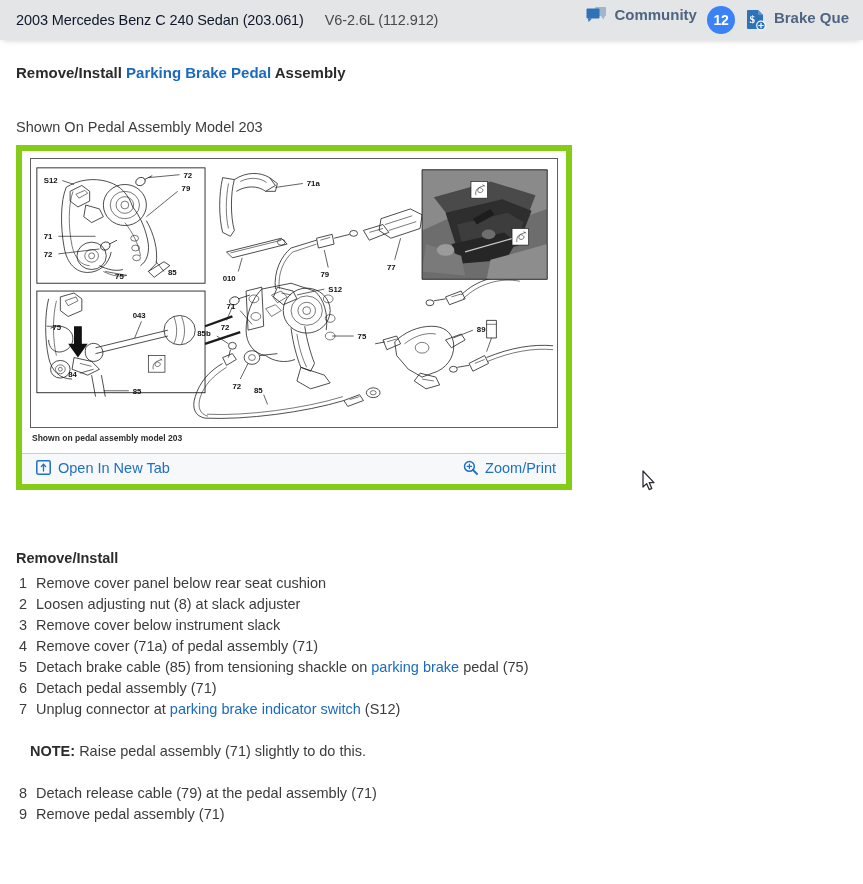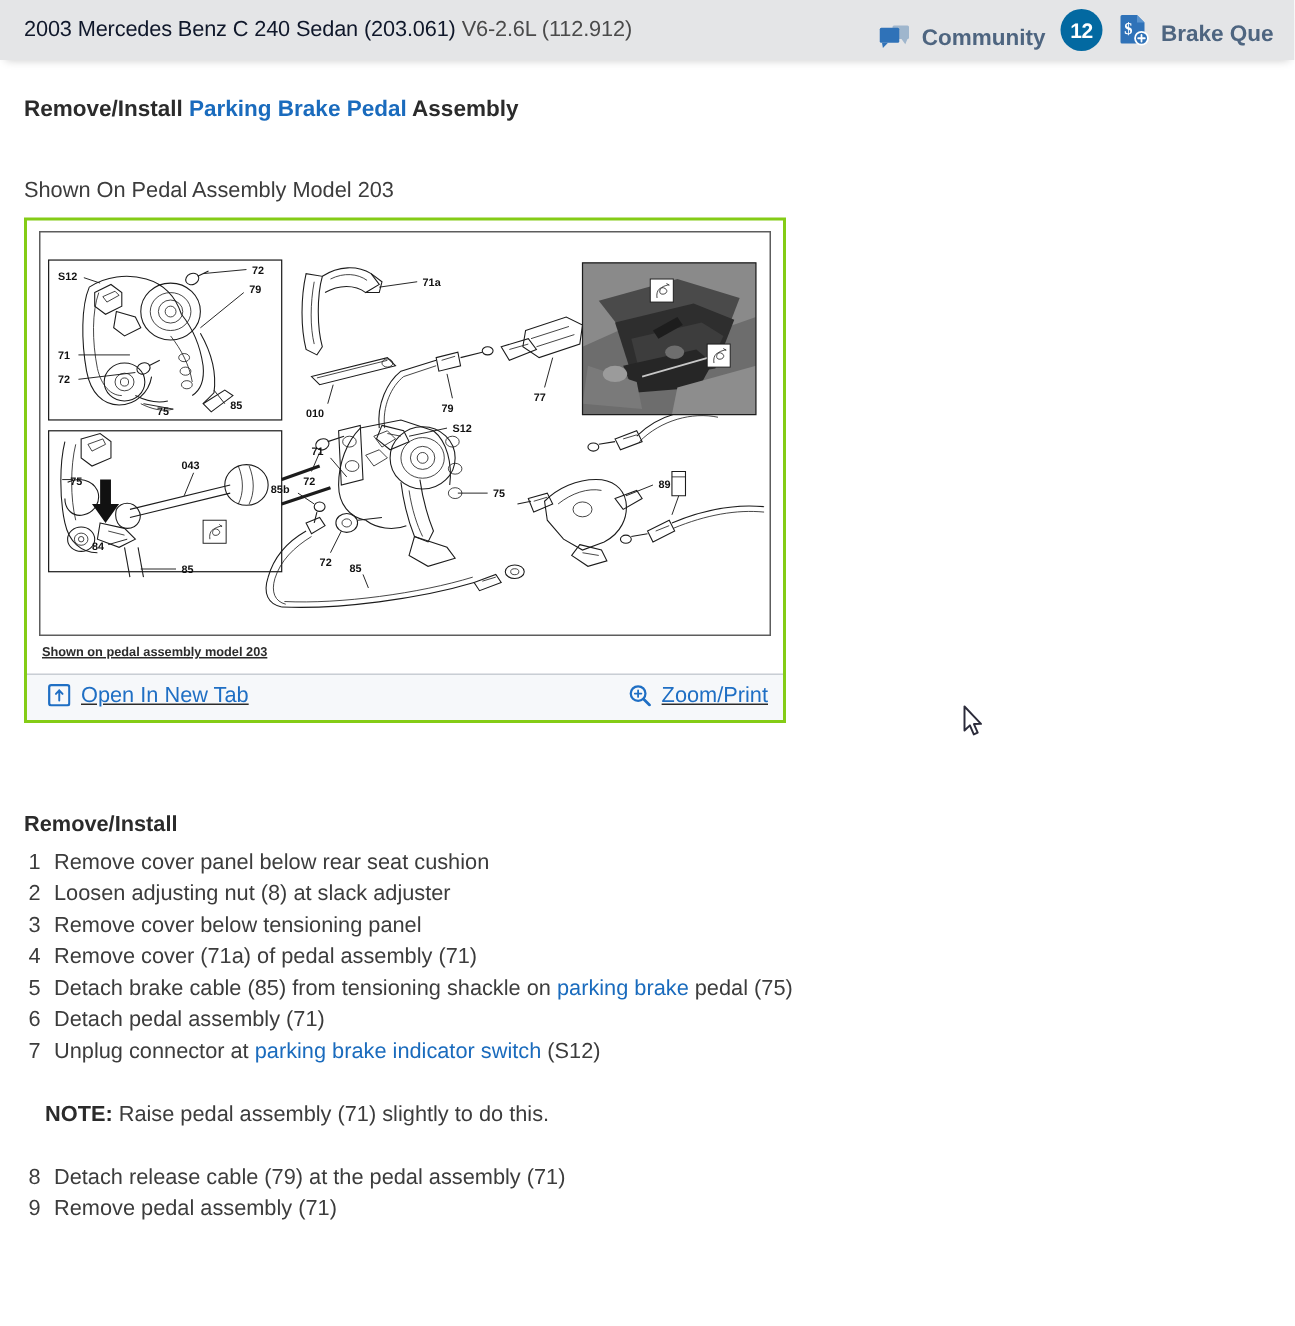--- a/index.html
+++ b/index.html
@@ -28,45 +28,45 @@
     box-shadow: 0 3px 6px -3px rgba(0,0,0,0.22);
     z-index: 5;
   }
   #vehicle-title {
     font-size: 14.5px;
     color: #3a3a3a;
     white-space: nowrap;
     letter-spacing: -0.1px;
   }
   #vehicle-title .b { font-weight: normal; color: #0f172a; }
-  #vehicle-title .n { font-weight: normal; color: #4a4a4a; }
+  #vehicle-title .n { font-weight: normal; color: #4a4a4a; margin-left: 17px; }
 
   #header-actions {
     margin-left: auto;
     display: flex;
     align-items: center;
     height: 100%;
     padding-right: 0;
   }
   .hdr-action {
     display: flex;
-    align-items: flex-end;
+    align-items: flex-start;
     gap: 7px;
     font-size: 15px;
     font-weight: bold;
     color: #4e6580;
     white-space: nowrap;
     cursor: pointer;
     padding: 0 14px 0 0;
   }
   .hdr-action:first-child { padding-right: 10px; }
   .badge-count {
     width: 28px; height: 28px;
     border-radius: 50%;
-    background: #0369a1;
+    background: #3b82f6;
     color: #ffffff;
     font-size: 14px;
     font-weight: bold;
     display: flex;
     align-items: center;
     justify-content: center;
     margin-left: 3px;
     letter-spacing: -0.3px;
   }
   .hdr-icon { display: flex; align-items: center; }
@@ -86,25 +86,24 @@
 
   #figure-caption-top {
     margin-top: 38px;
     font-size: 14.5px;
     color: #3c3c3c;
   }
 
   
   #figure-panel {
     margin-top: 10px;
-    width: 508px;
-    border: 2px solid #84cc16;
+    width: 556px;
+    border: 6px solid #84cc16;
     background: #ffffff;
     box-sizing: border-box;
-    text-decoration: underline;
   }
   #figure-body {
     padding: 7px 8px 4px 8px;
   }
   #diagram-frame {
     border: 1px solid #5d5d5d;
     height: 268px;
     position: relative;
     background: #fff;
     overflow: hidden;
@@ -522,21 +521,21 @@
     <div class="step-row">
       <span class="step-num">1</span>
       <span class="step-text">Remove cover panel below rear seat cushion</span>
     </div>
     <div class="step-row">
       <span class="step-num">2</span>
       <span class="step-text">Loosen adjusting nut (8) at slack adjuster</span>
     </div>
     <div class="step-row">
       <span class="step-num">3</span>
-      <span class="step-text">Remove cover below tensioning panel</span>
+      <span class="step-text">Remove cover below instrument slack</span>
     </div>
     <div class="step-row">
       <span class="step-num">4</span>
       <span class="step-text">Remove cover (71a) of pedal assembly (71)</span>
     </div>
     <div class="step-row">
       <span class="step-num">5</span>
       <span class="step-text"><span>Detach brake cable (85) from tensioning shackle on </span><span class="lnk">parking brake</span><span> pedal (75)</span></span>
     </div>
     <div class="step-row">

